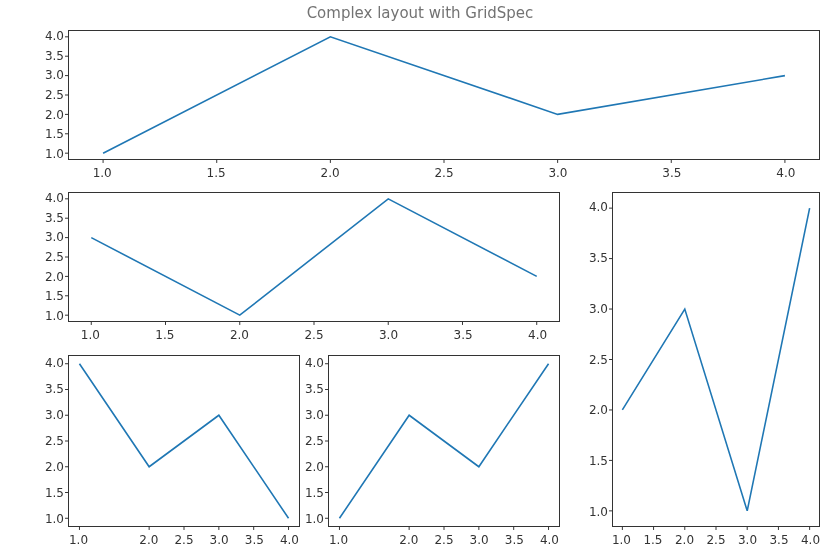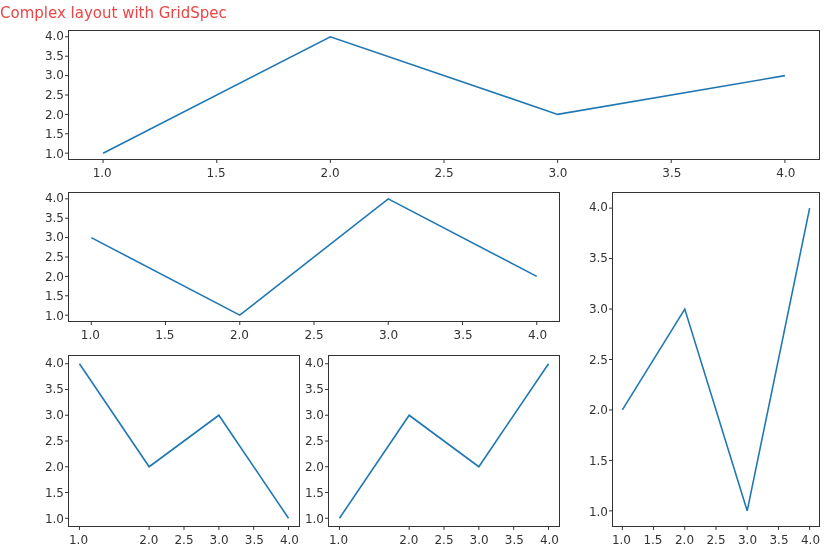--- a/index.html
+++ b/index.html
@@ -1,17 +1,17 @@
 <!DOCTYPE html>
 <html><head>
 <meta charset="utf-8">
 <style>
   html,body{margin:0;padding:0;background:#fff;font-family:"Segoe UI","DejaVu Sans",Arial,sans-serif;color:#333}
   .fig{position:relative;width:840px;height:560px}
-  .title{position:absolute;left:0;right:0;top:4px;font-size:15px;color:#ef4444}
+  .title{position:absolute;left:0;right:0;top:4px;text-align:center;font-size:15px;color:#737373}
   .ax{position:absolute}
   .inner{position:absolute;border:1px solid #333;box-sizing:border-box}
   svg.plot{position:absolute;left:0;top:0;width:100%;height:100%}
   .xlabels,.ylabels{position:absolute}
   .xlabels span{position:absolute;transform:translateX(-50%);font-size:12px;color:#333}
   .ylabels span{position:absolute;transform:translateY(-50%);font-size:12px;color:#333;right:0;text-align:right}
   .tick{stroke:#333;stroke-width:1}
   .line{fill:none;stroke:#1f77b4;stroke-width:1.6}
 </style>
 </head>

